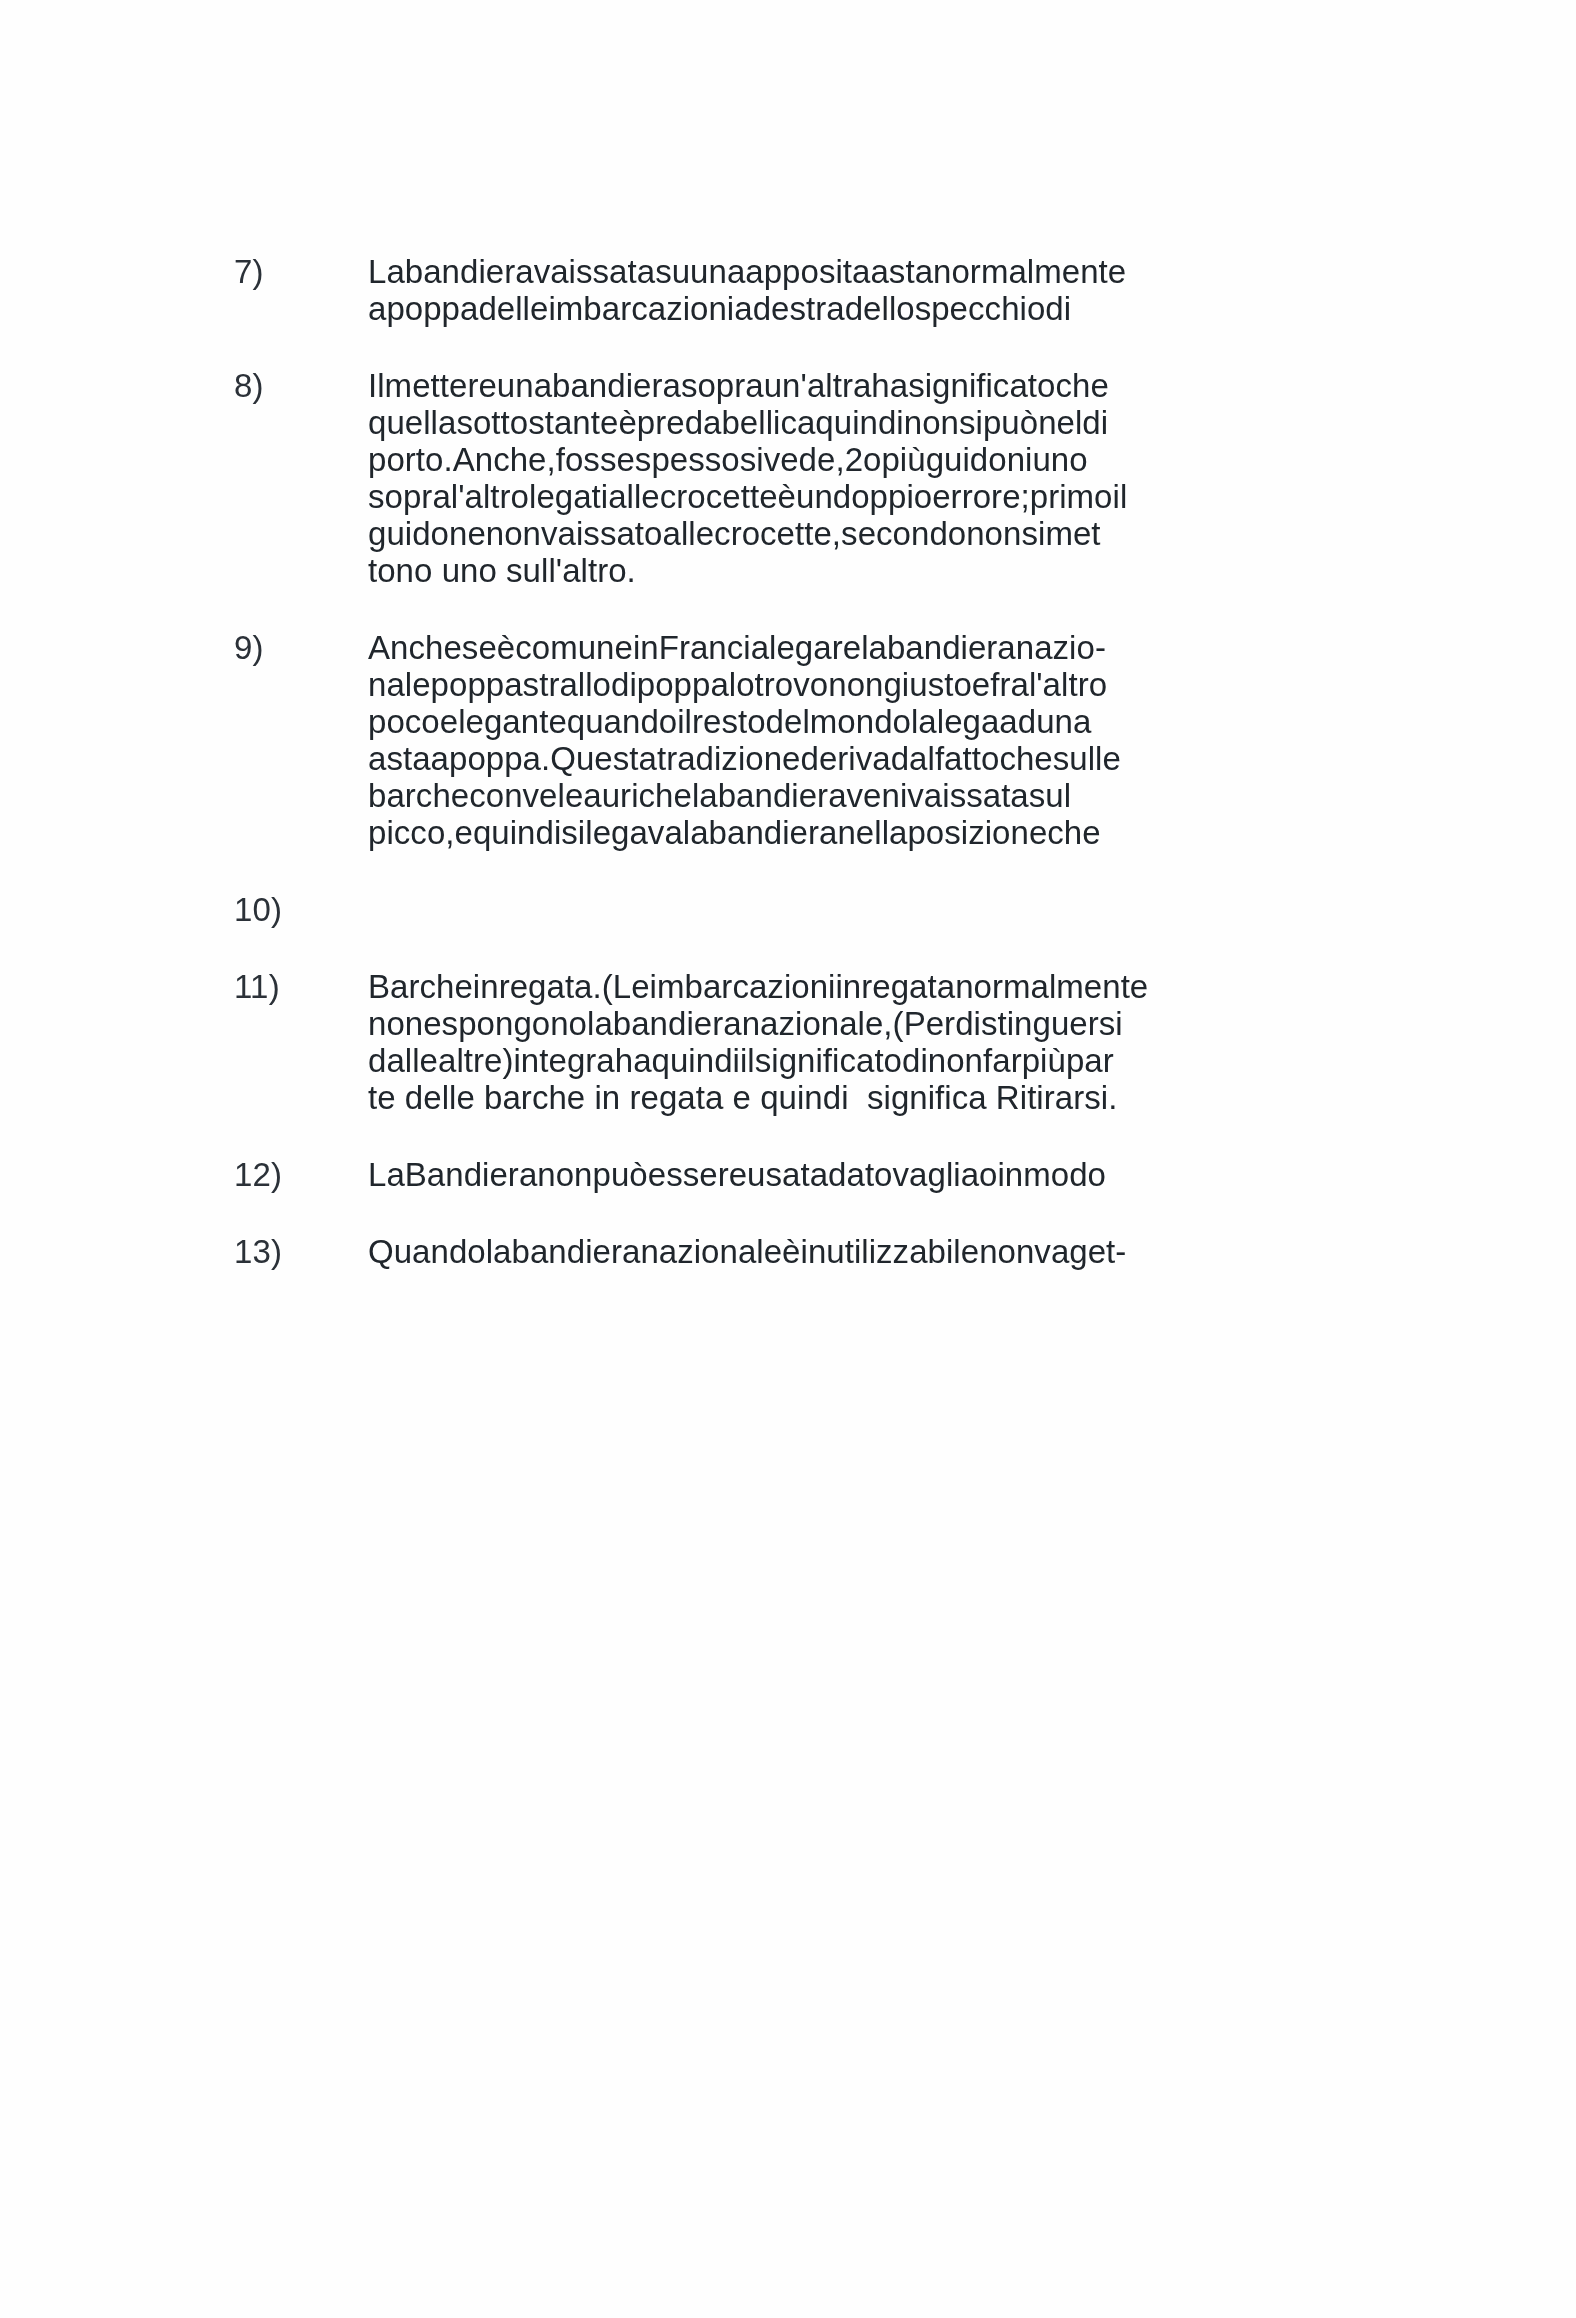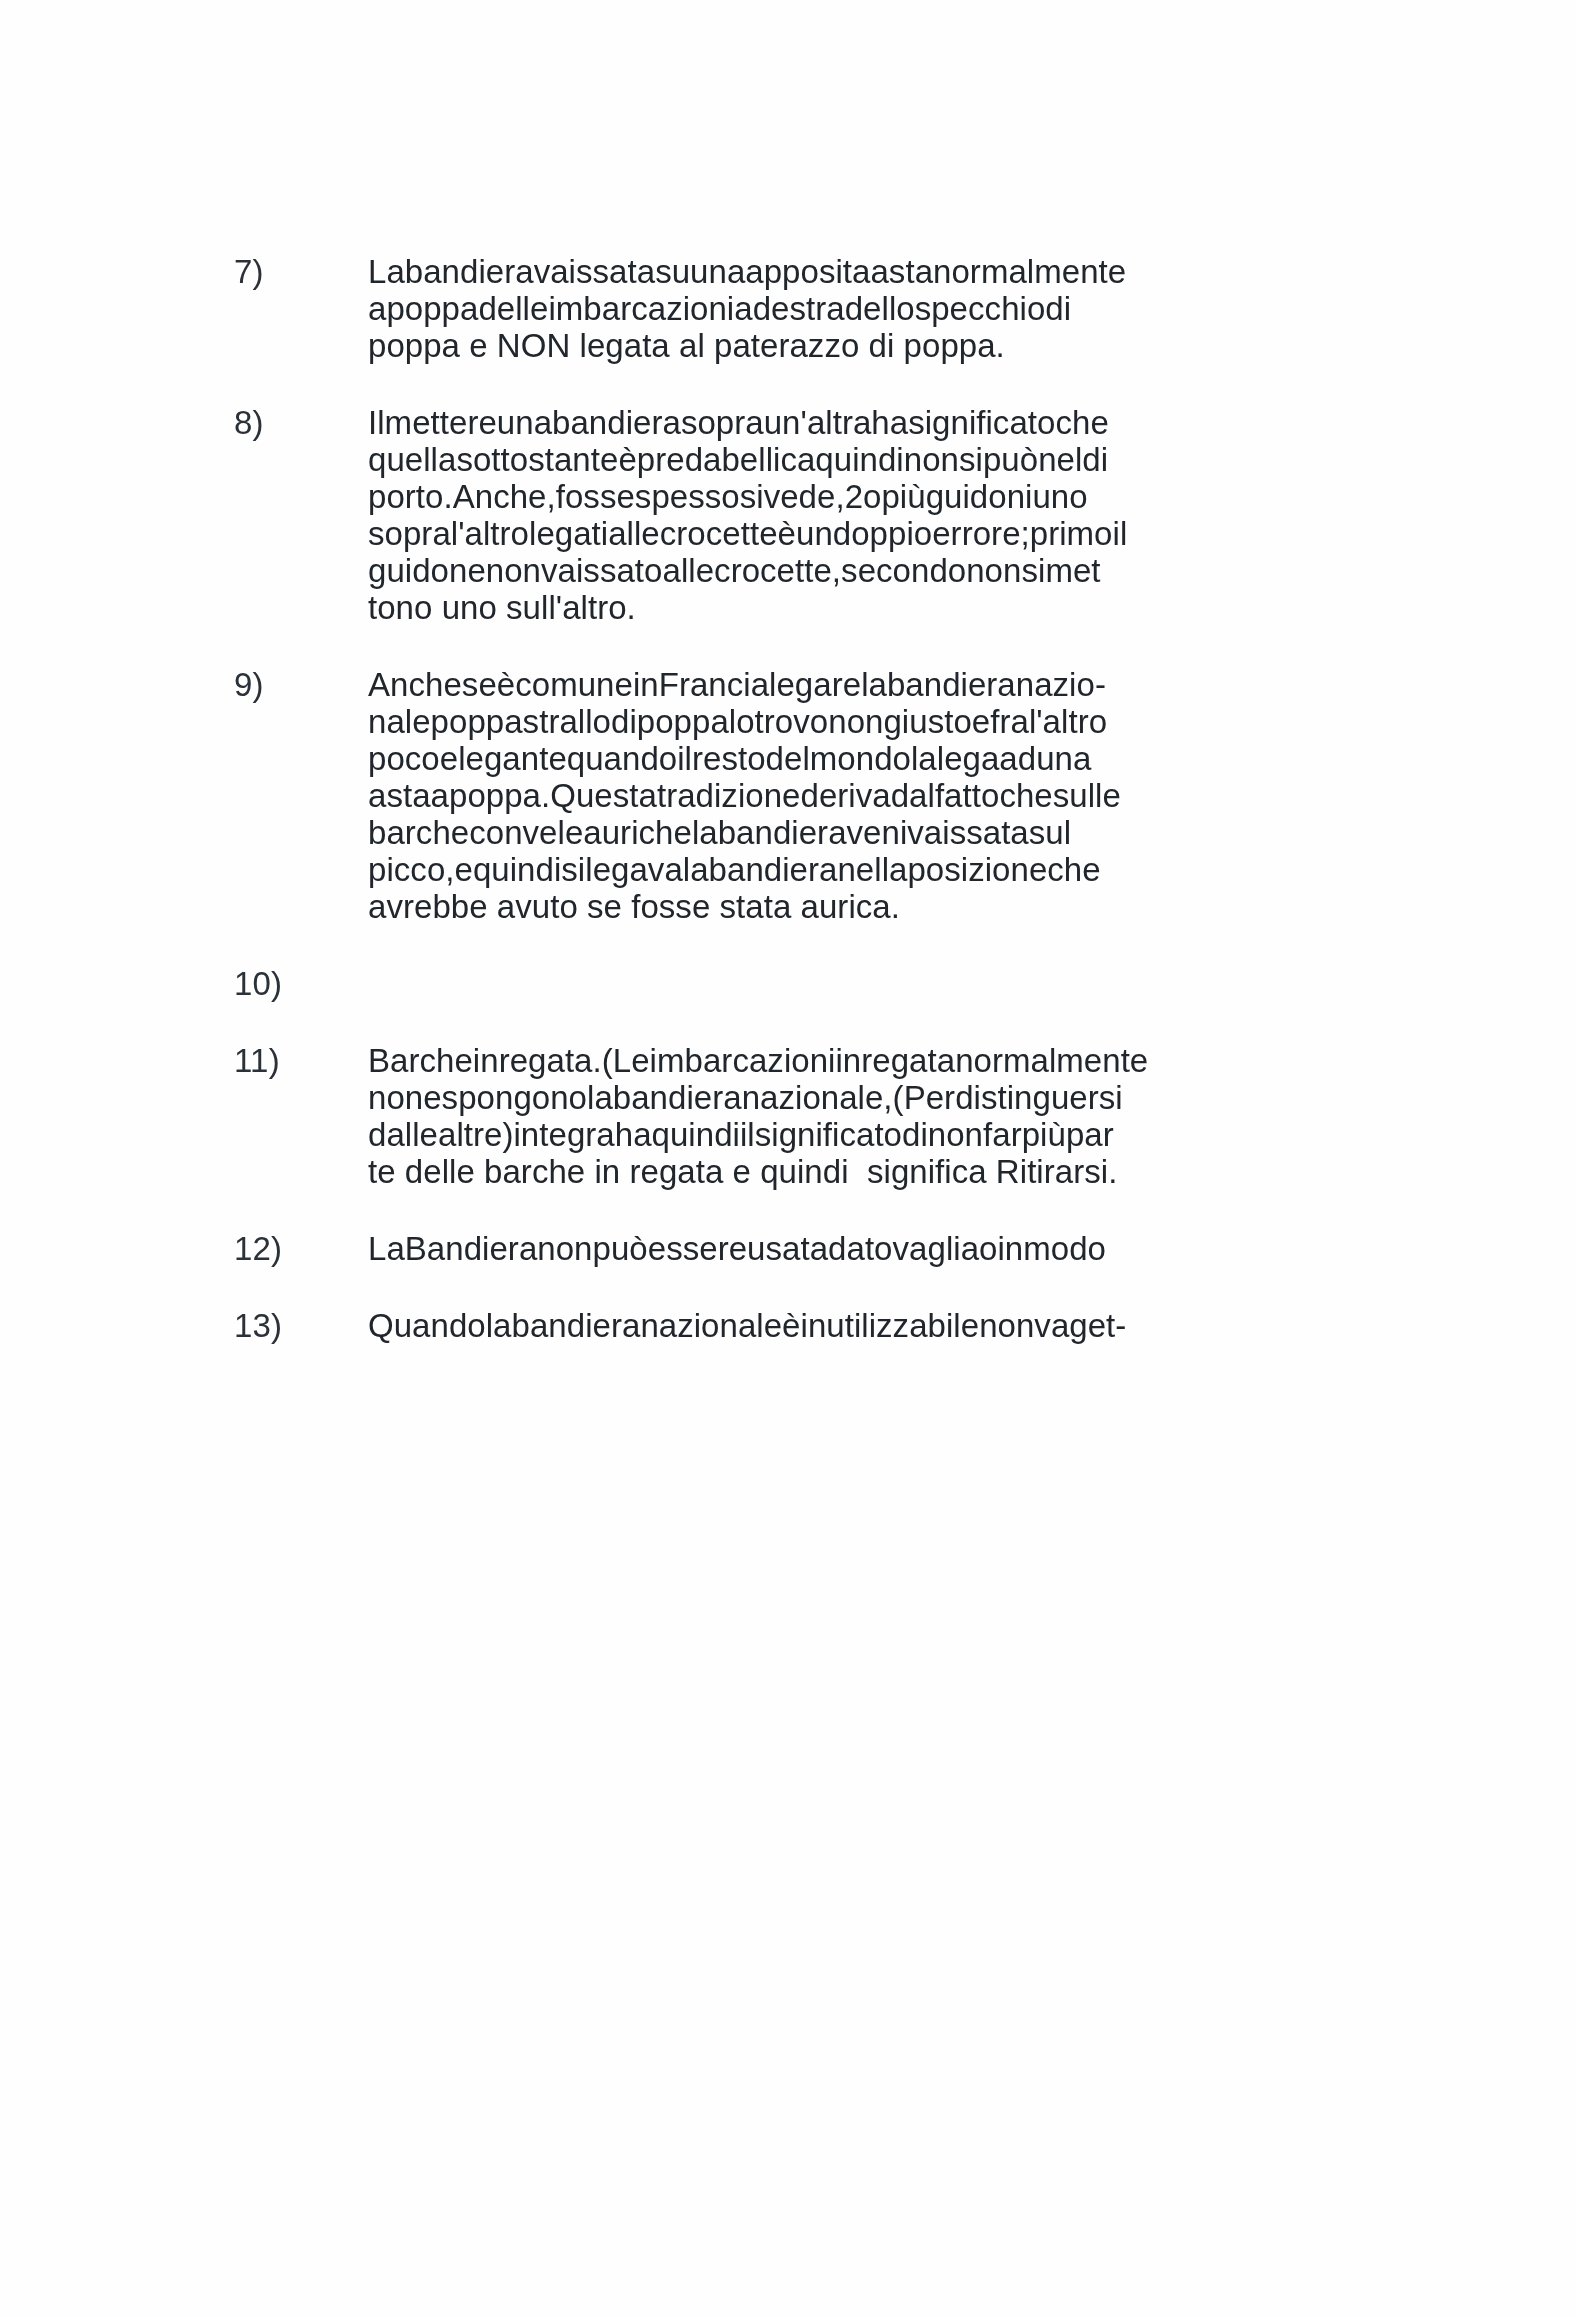--- a/index.html
+++ b/index.html
@@ -98,21 +98,20 @@
             <span>a</span>
             <span>poppa</span>
             <span>delle</span>
             <span>imbarcazioni</span>
             <span>a</span>
             <span>destra</span>
             <span>dello</span>
             <span>specchio</span>
             <span>di</span>
           </div>
-          <div class="ln">poppa e NON legata al paterazzo di poppa.</div>
         </div>
       </div>
       <div class="list-item">
         <div class="item-marker">8)</div>
         <div class="item-body">
           <div class="ln just">
             <span>Il</span>
             <span>mettere</span>
             <span>una</span>
             <span>bandiera</span>
@@ -246,21 +245,20 @@
             <span>e</span>
             <span>quindi</span>
             <span>si</span>
             <span>legava</span>
             <span>la</span>
             <span>bandiera</span>
             <span>nella</span>
             <span>posizione</span>
             <span>che</span>
           </div>
-          <div class="ln">avrebbe avuto se fosse stata aurica.</div>
         </div>
       </div>
       <div class="list-item">
         <div class="item-marker">10)</div>
       </div>
       <div class="list-item">
         <div class="item-marker">11)</div>
         <div class="item-body">
           <div class="ln just">
             <span>Barche</span>

